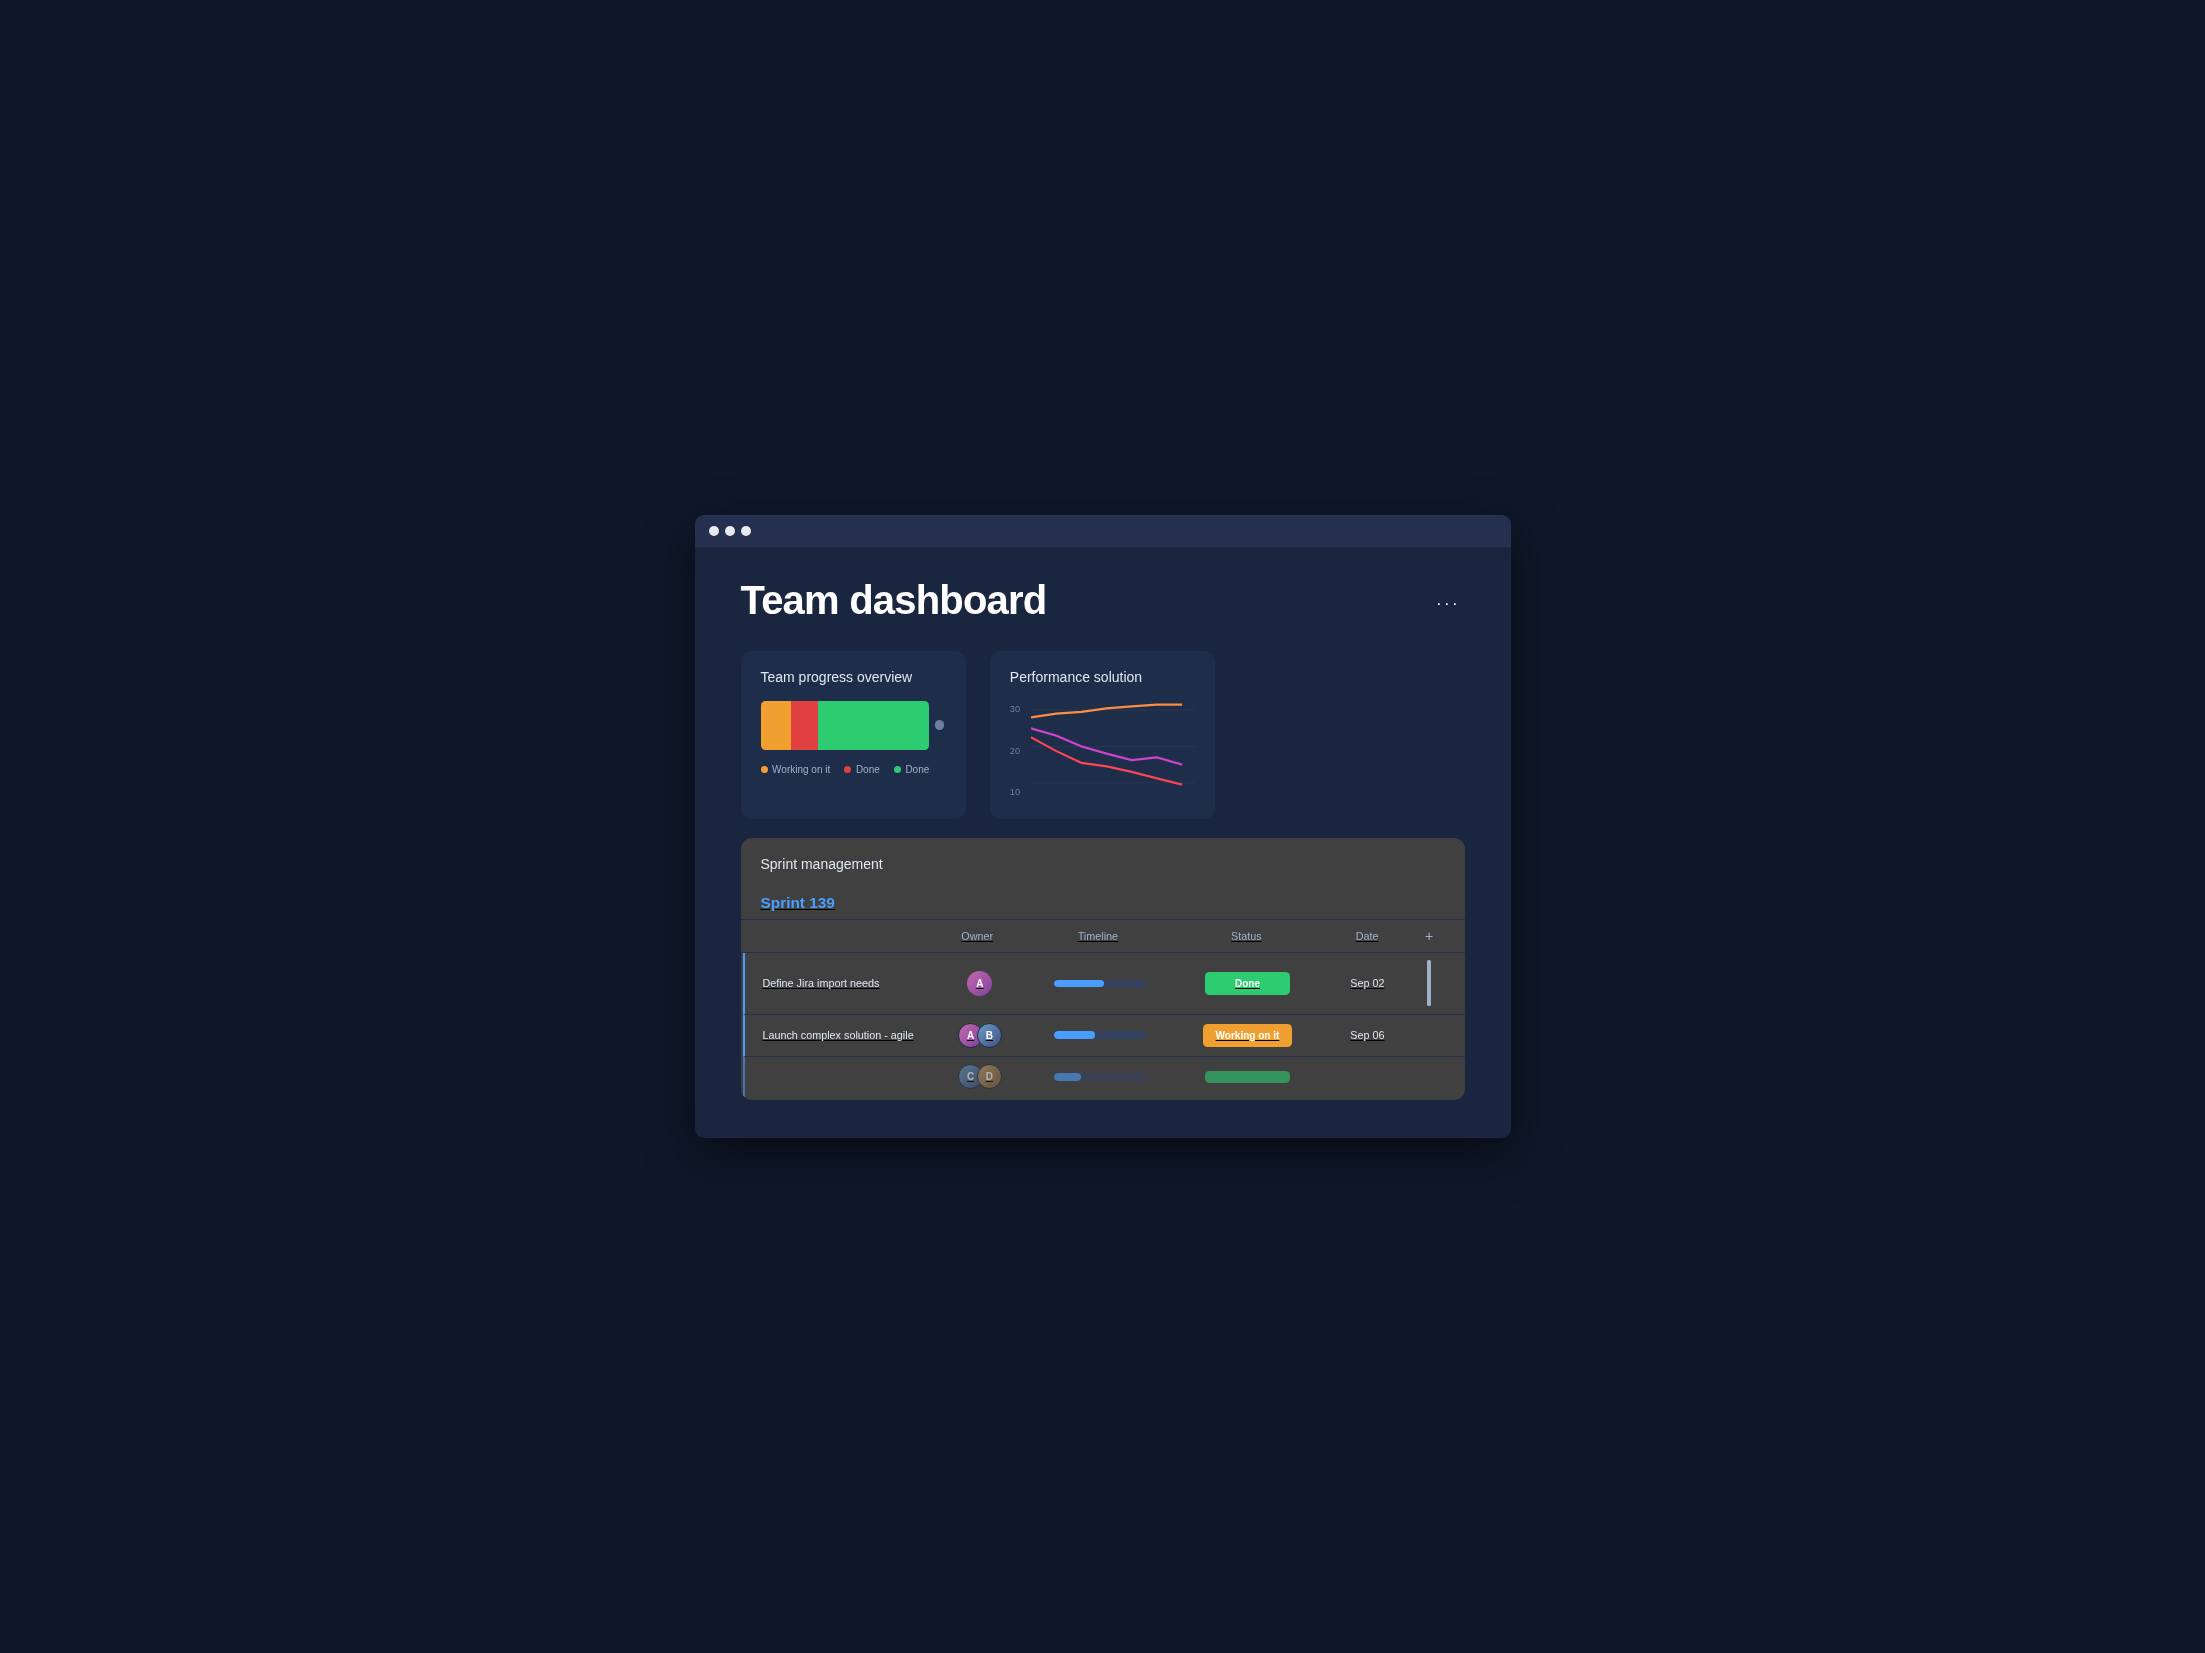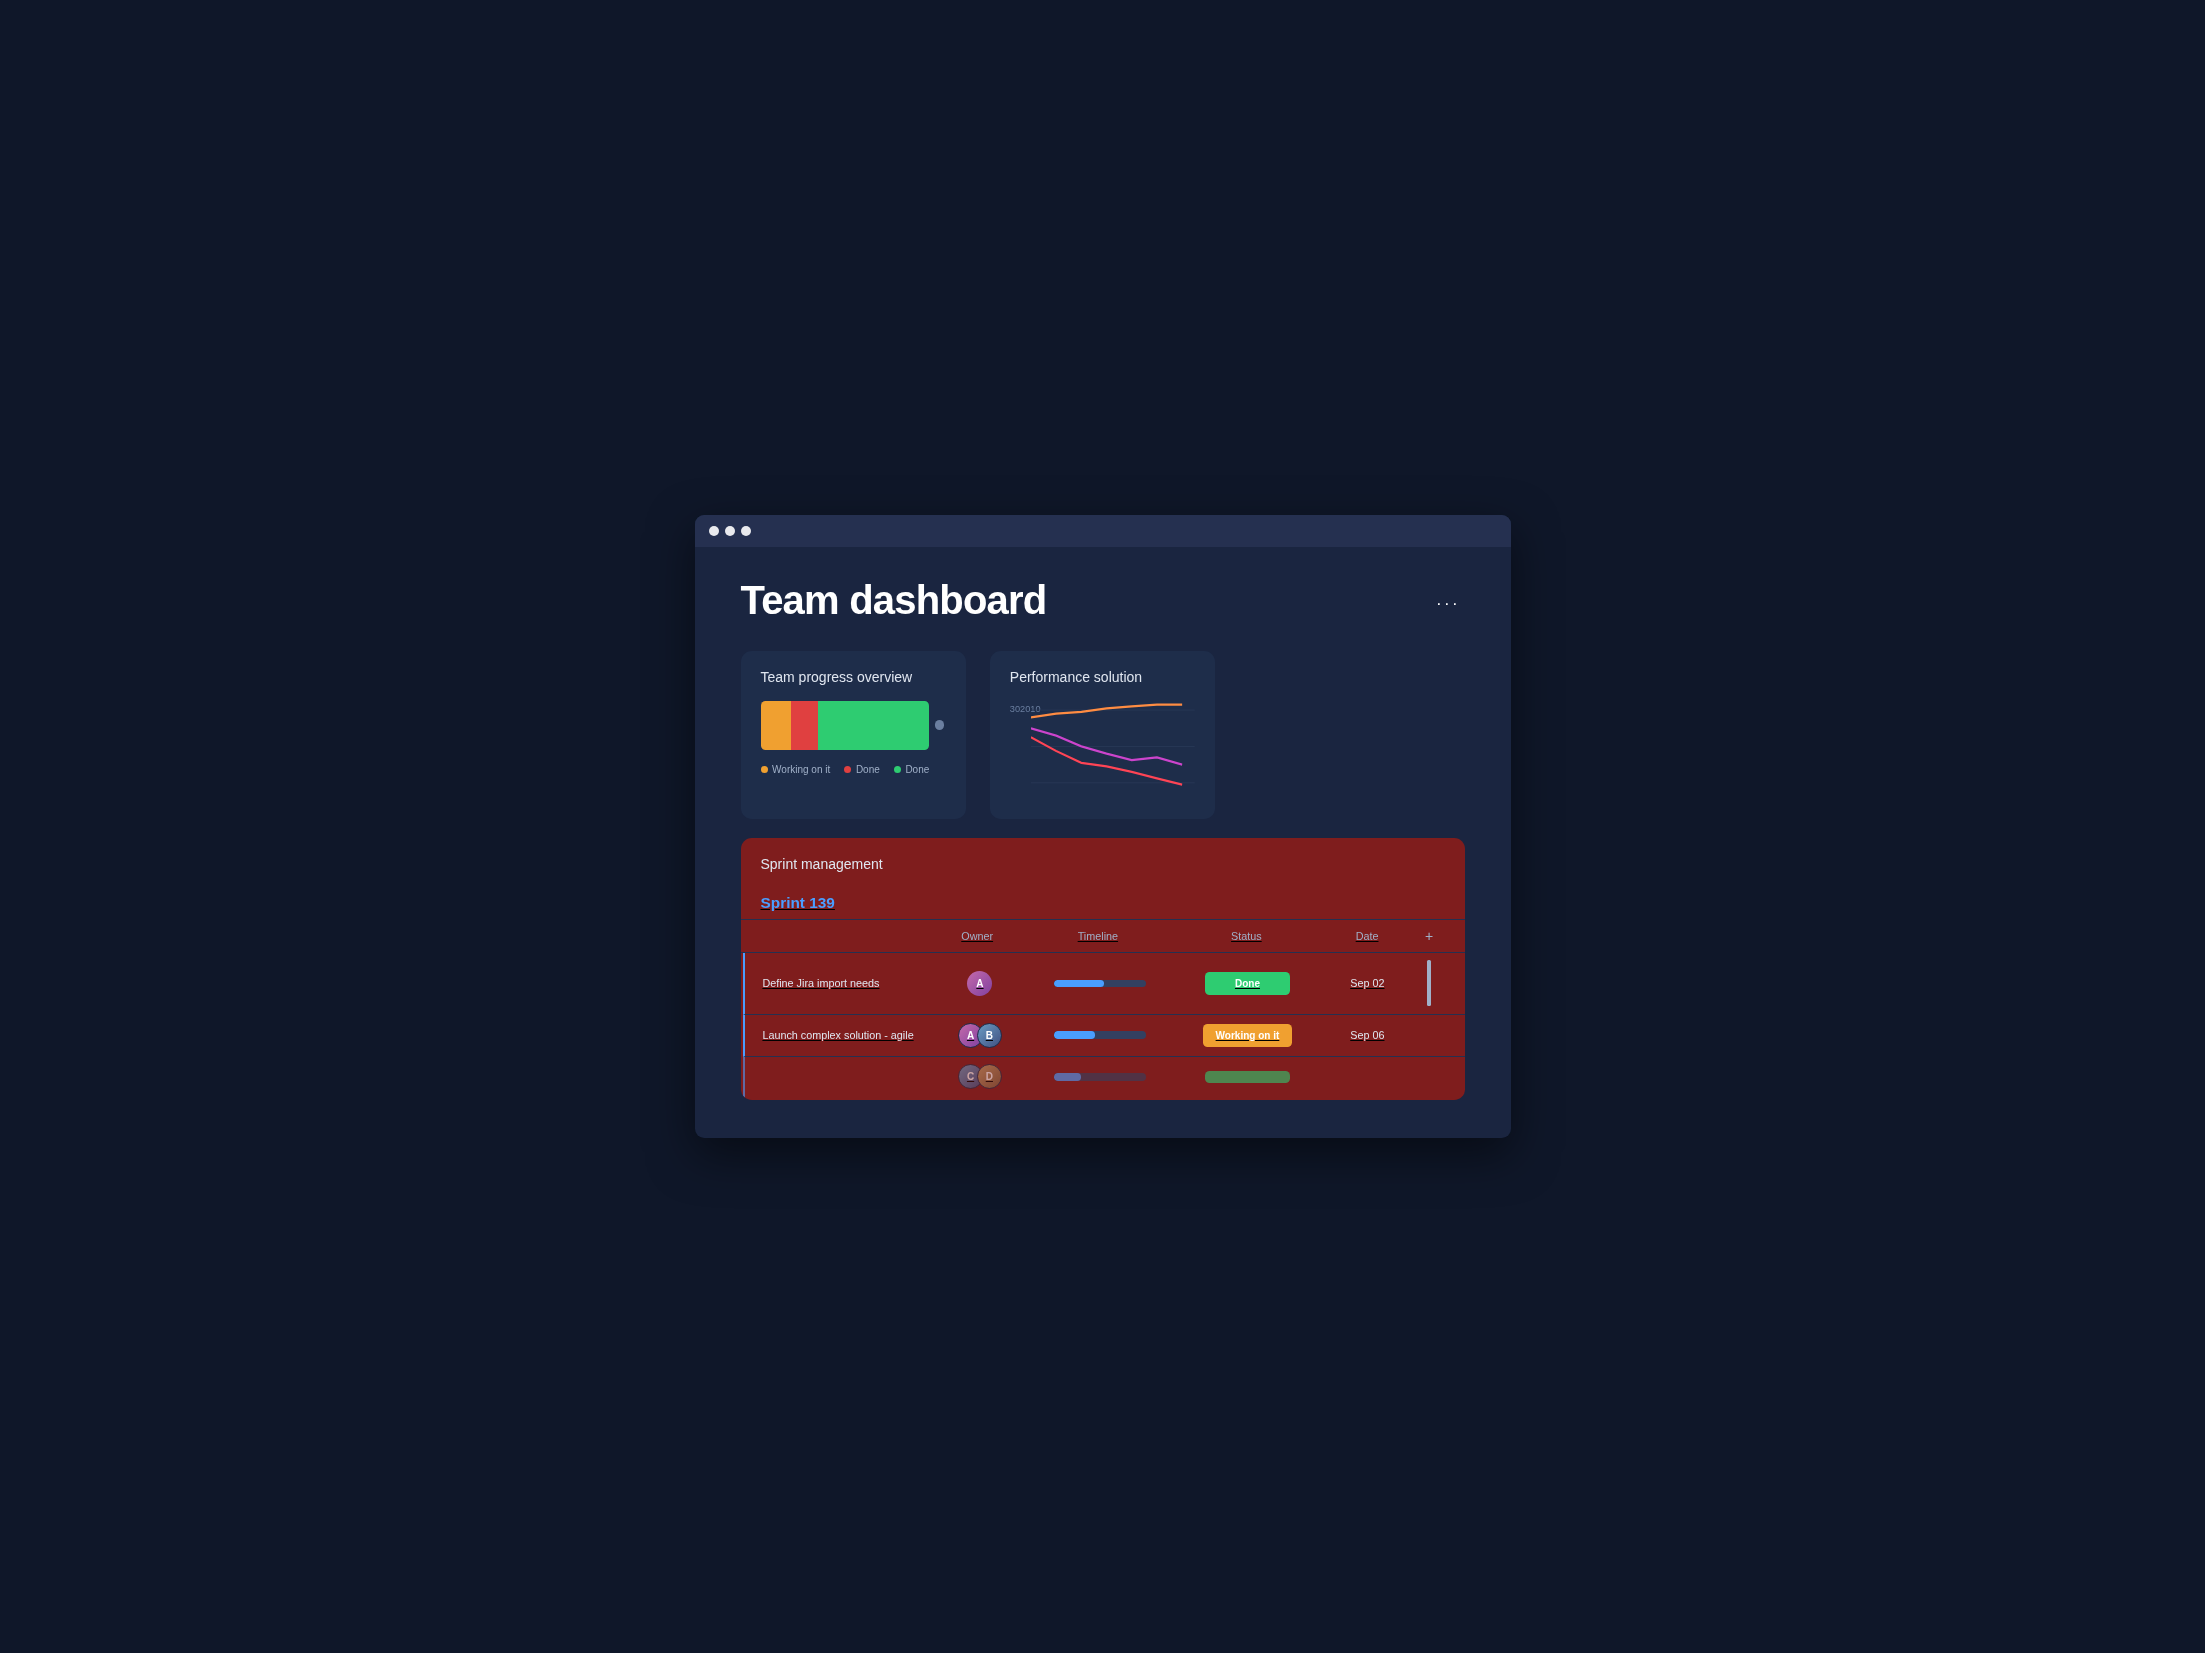--- a/index.html
+++ b/index.html
@@ -136,21 +136,21 @@
       position: relative;
       height: 100px;
       margin-top: 3.1px;
     }
     .chart-y-labels {
       position: absolute;
       left: 0;
       top: 0;
       bottom: 0;
       display: flex;
-      flex-direction: row;
+      flex-direction: column;
       justify-content: space-between;
       padding: 3.1px 0;
     }
     .chart-y-label {
       color: #6b7fa0;
       font-size: 9.2px;
     }
     .chart-svg-wrapper {
       position: absolute;
       left: 21.6px;
@@ -162,21 +162,21 @@
     .open-tickets-number {
       color: #ffffff;
       font-size: 60px;
       font-weight: 300;
       text-align: center;
       margin-top: 7.7px;
       letter-spacing: -1.5px;
     }
     
     .sprint-section {
-      background: #7f1d1d;
+      background: #404040;
       border-radius: 10.8px;
       padding: 18.5px 0 0;
       overflow: hidden;
     }
     .sprint-section-title {
       color: #e0e6f0;
       font-size: 14px;
       font-weight: 500;
       padding: 0 20px 14px;
     }

